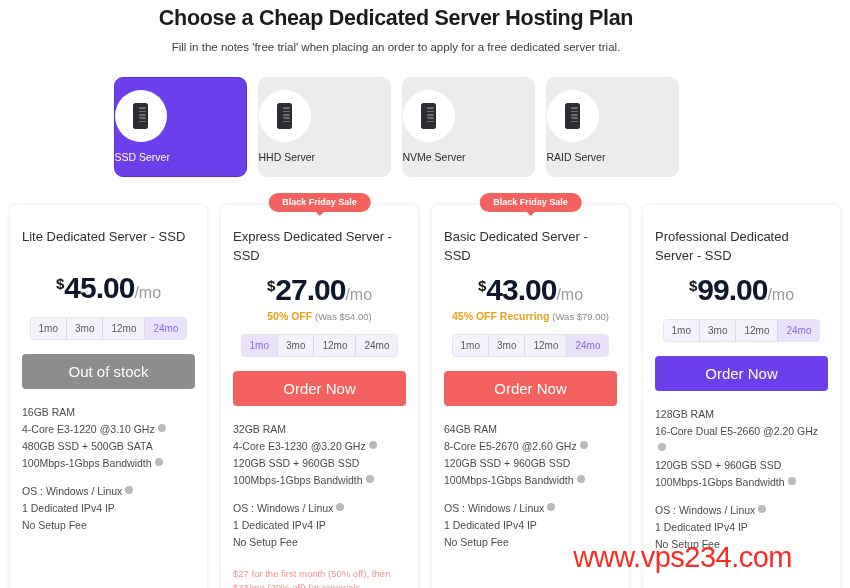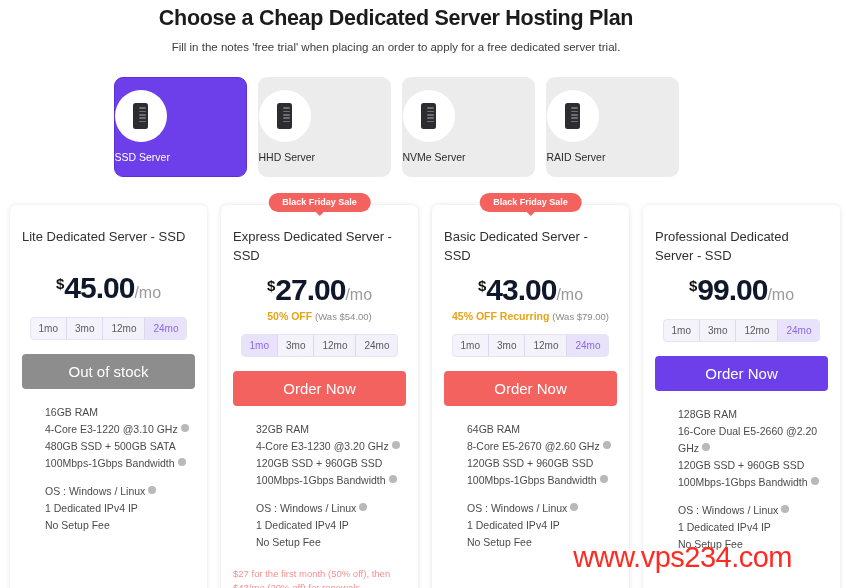--- a/index.html
+++ b/index.html
@@ -121,21 +121,21 @@
   .cta {
     display:block; width:100%; margin-top:14px;
     text-align:center; font-size:15px; color:#fff;
     padding:9px 0; border-radius:4px; cursor:pointer; border:none;
     font-family:"Liberation Sans", sans-serif;
   }
   .cta.red { background:#f4625f; }
   .cta.purple { background:#6c3fea; }
   .cta.grey { background:#8d8d8d; cursor:default; }
 
-  .specs { margin-top:15px;margin-left:23px; }
+  .specs { margin-top:15px; }
   .spec {
     font-size:10.5px; color:#4b4b4b; line-height:1.62;
     display:block;
   }
   .spec-gap { height:11px; }
   .info {
     display:inline-block; width:8px; height:8px; border-radius:50%;
     background:#b9b9b9; margin-left:3px; vertical-align:1px;
   }
   .note {

